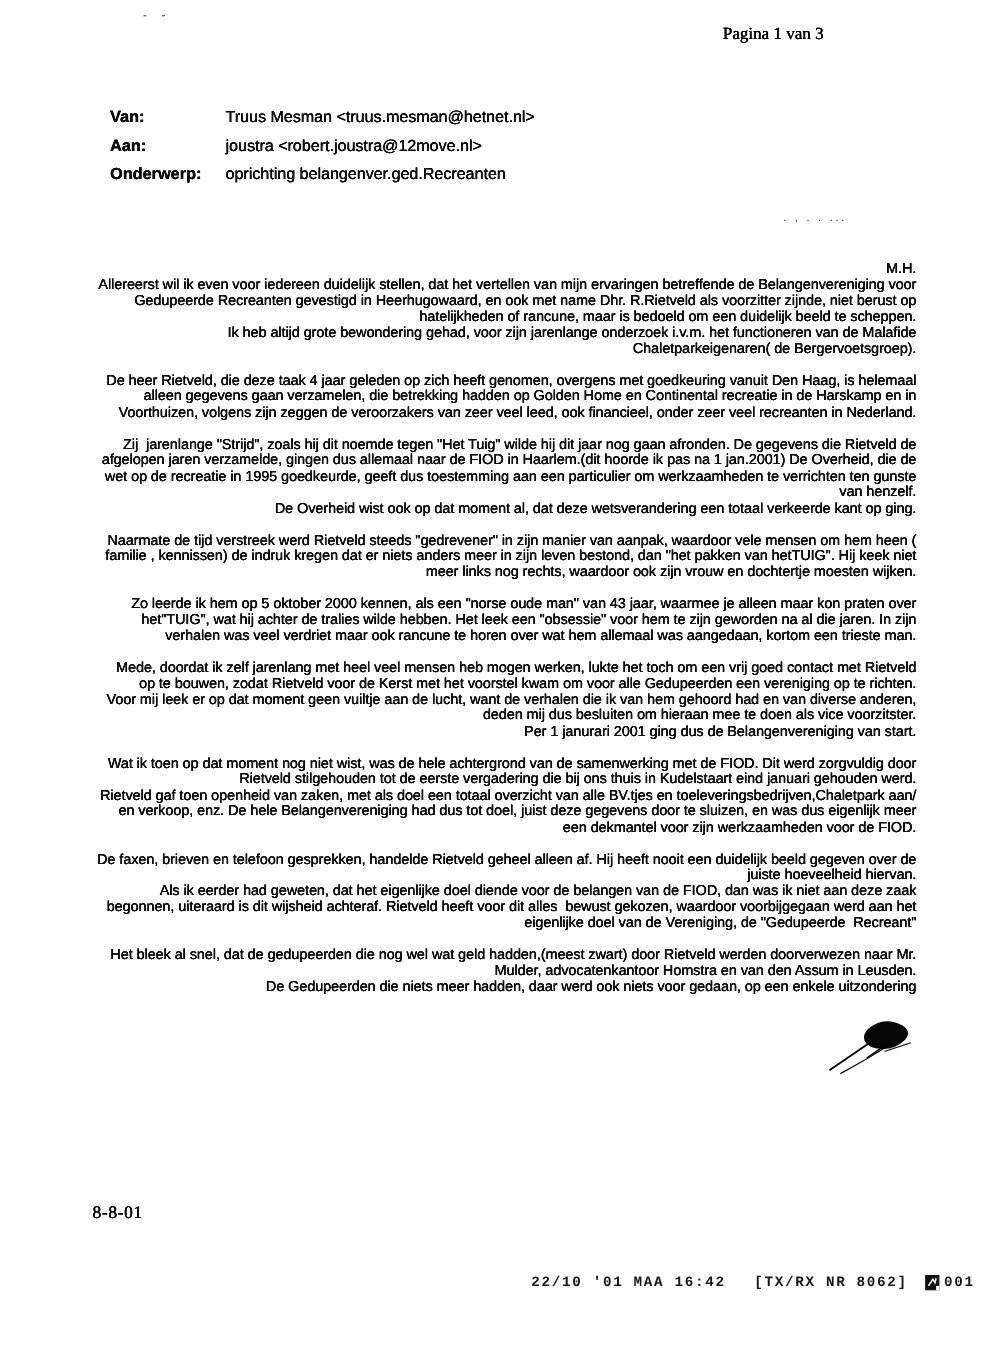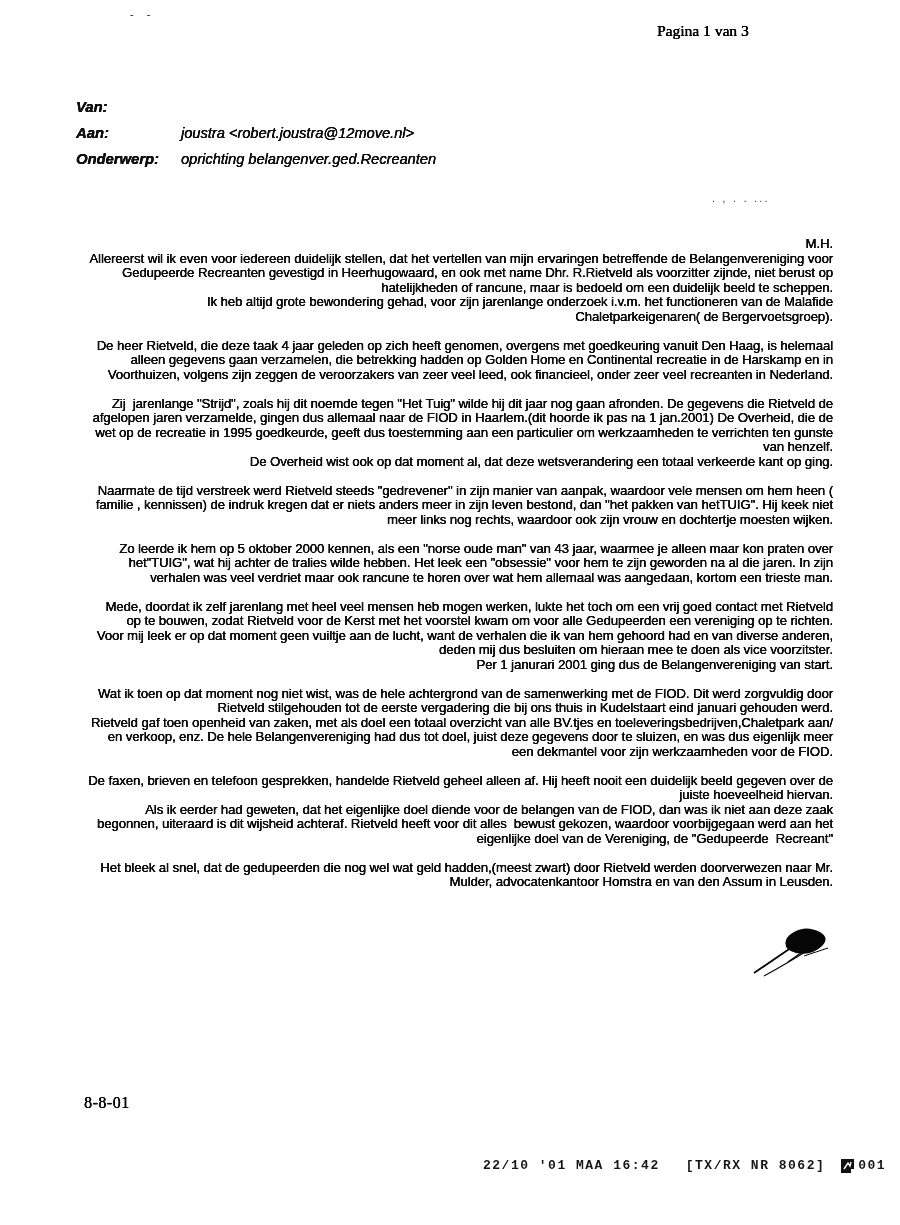--- a/index.html
+++ b/index.html
@@ -29,23 +29,22 @@
     top: 8px;
     left: 130px;
     font-size: 11px;
     letter-spacing: 5px;
     color: #222;
   }
 
   .email-header {
     position: absolute;
     top: 99px;
-    left: 76px;
+    left: 100px;
     width: 560px;
-    font-style: italic;
   }
   .hrow { display: flex; height: 26px; align-items: flex-start; }
   .hlabel {
     width: 105px;
     flex: 0 0 105px;
     font-weight: bold;
     font-size: 14.8px;
   }
   .hvalue { font-size: 14.6px; }
 
@@ -119,20 +118,21 @@
 
 <div class="page">
 
   <div class="corner-marks">- -</div>
 
   <div class="page-indicator scan-text">Pagina 1 van 3</div>
 
   <div class="email-header scan-text">
       <div class="hrow">
         <span class="hlabel">Van:</span>
+        <span class="hvalue">Truus Mesman &lt;truus.mesman@hetnet.nl&gt;</span>
       </div>
       <div class="hrow">
         <span class="hlabel">Aan:</span>
         <span class="hvalue">joustra &lt;robert.joustra@12move.nl&gt;</span>
       </div>
       <div class="hrow">
         <span class="hlabel">Onderwerp:</span>
         <span class="hvalue">oprichting belangenver.ged.Recreanten</span>
       </div>
     </div>
@@ -166,20 +166,21 @@
       <div class="para">
         <div class="seg">Wat ik toen op dat moment nog niet wist, was de hele achtergrond van de samenwerking met de FIOD. Dit werd zorgvuldig door Rietveld stilgehouden tot de eerste vergadering die bij ons thuis in Kudelstaart eind januari gehouden werd.</div>
         <div class="seg">Rietveld gaf toen openheid van zaken, met als doel een totaal overzicht van alle BV.tjes en toeleveringsbedrijven,Chaletpark aan/ en verkoop, enz. De hele Belangenvereniging had dus tot doel, juist deze gegevens door te sluizen, en was dus eigenlijk meer een dekmantel voor zijn werkzaamheden voor de FIOD.</div>
       </div>
       <div class="para">
         <div class="seg">De faxen, brieven en telefoon gesprekken, handelde Rietveld geheel alleen af. Hij heeft nooit een duidelijk beeld gegeven over de juiste hoeveelheid hiervan.</div>
         <div class="seg">Als ik eerder had geweten, dat het eigenlijke doel diende voor de belangen van de FIOD, dan was ik niet aan deze zaak begonnen, uiteraard is dit wijsheid achteraf. Rietveld heeft voor dit alles  bewust gekozen, waardoor voorbijgegaan werd aan het eigenlijke doel van de Vereniging, de "Gedupeerde  Recreant"</div>
       </div>
       <div class="para">
         <div class="seg"> Het bleek al snel, dat de gedupeerden die nog wel wat geld hadden,(meest zwart) door Rietveld werden doorverwezen naar Mr. Mulder, advocatenkantoor Homstra en van den Assum in Leusden.</div>
+        <div class="seg">De Gedupeerden die niets meer hadden, daar werd ook niets voor gedaan, op een enkele uitzondering</div>
       </div>
     </div>
 
   <div class="ink-smudge">
     <svg width="88" height="52" viewBox="0 0 88 52" xmlns="http://www.w3.org/2000/svg">
       <path d="M46 6 q12 -7 26 0 q10 6 2 14 q-10 10 -26 7 q-13 -3 -10 -13 q2 -5 8 -8z" fill="#060606"></path>
       <path d="M6 47 Q28 32 50 17" stroke="#060606" stroke-width="1.8" fill="none"></path>
       <path d="M16 50 Q38 38 62 23" stroke="#060606" stroke-width="1.1" fill="none"></path>
       <path d="M40 36 L74 12" stroke="#060606" stroke-width="1.4"></path>
       <path d="M56 30 L80 22" stroke="#060606" stroke-width="1"></path>

